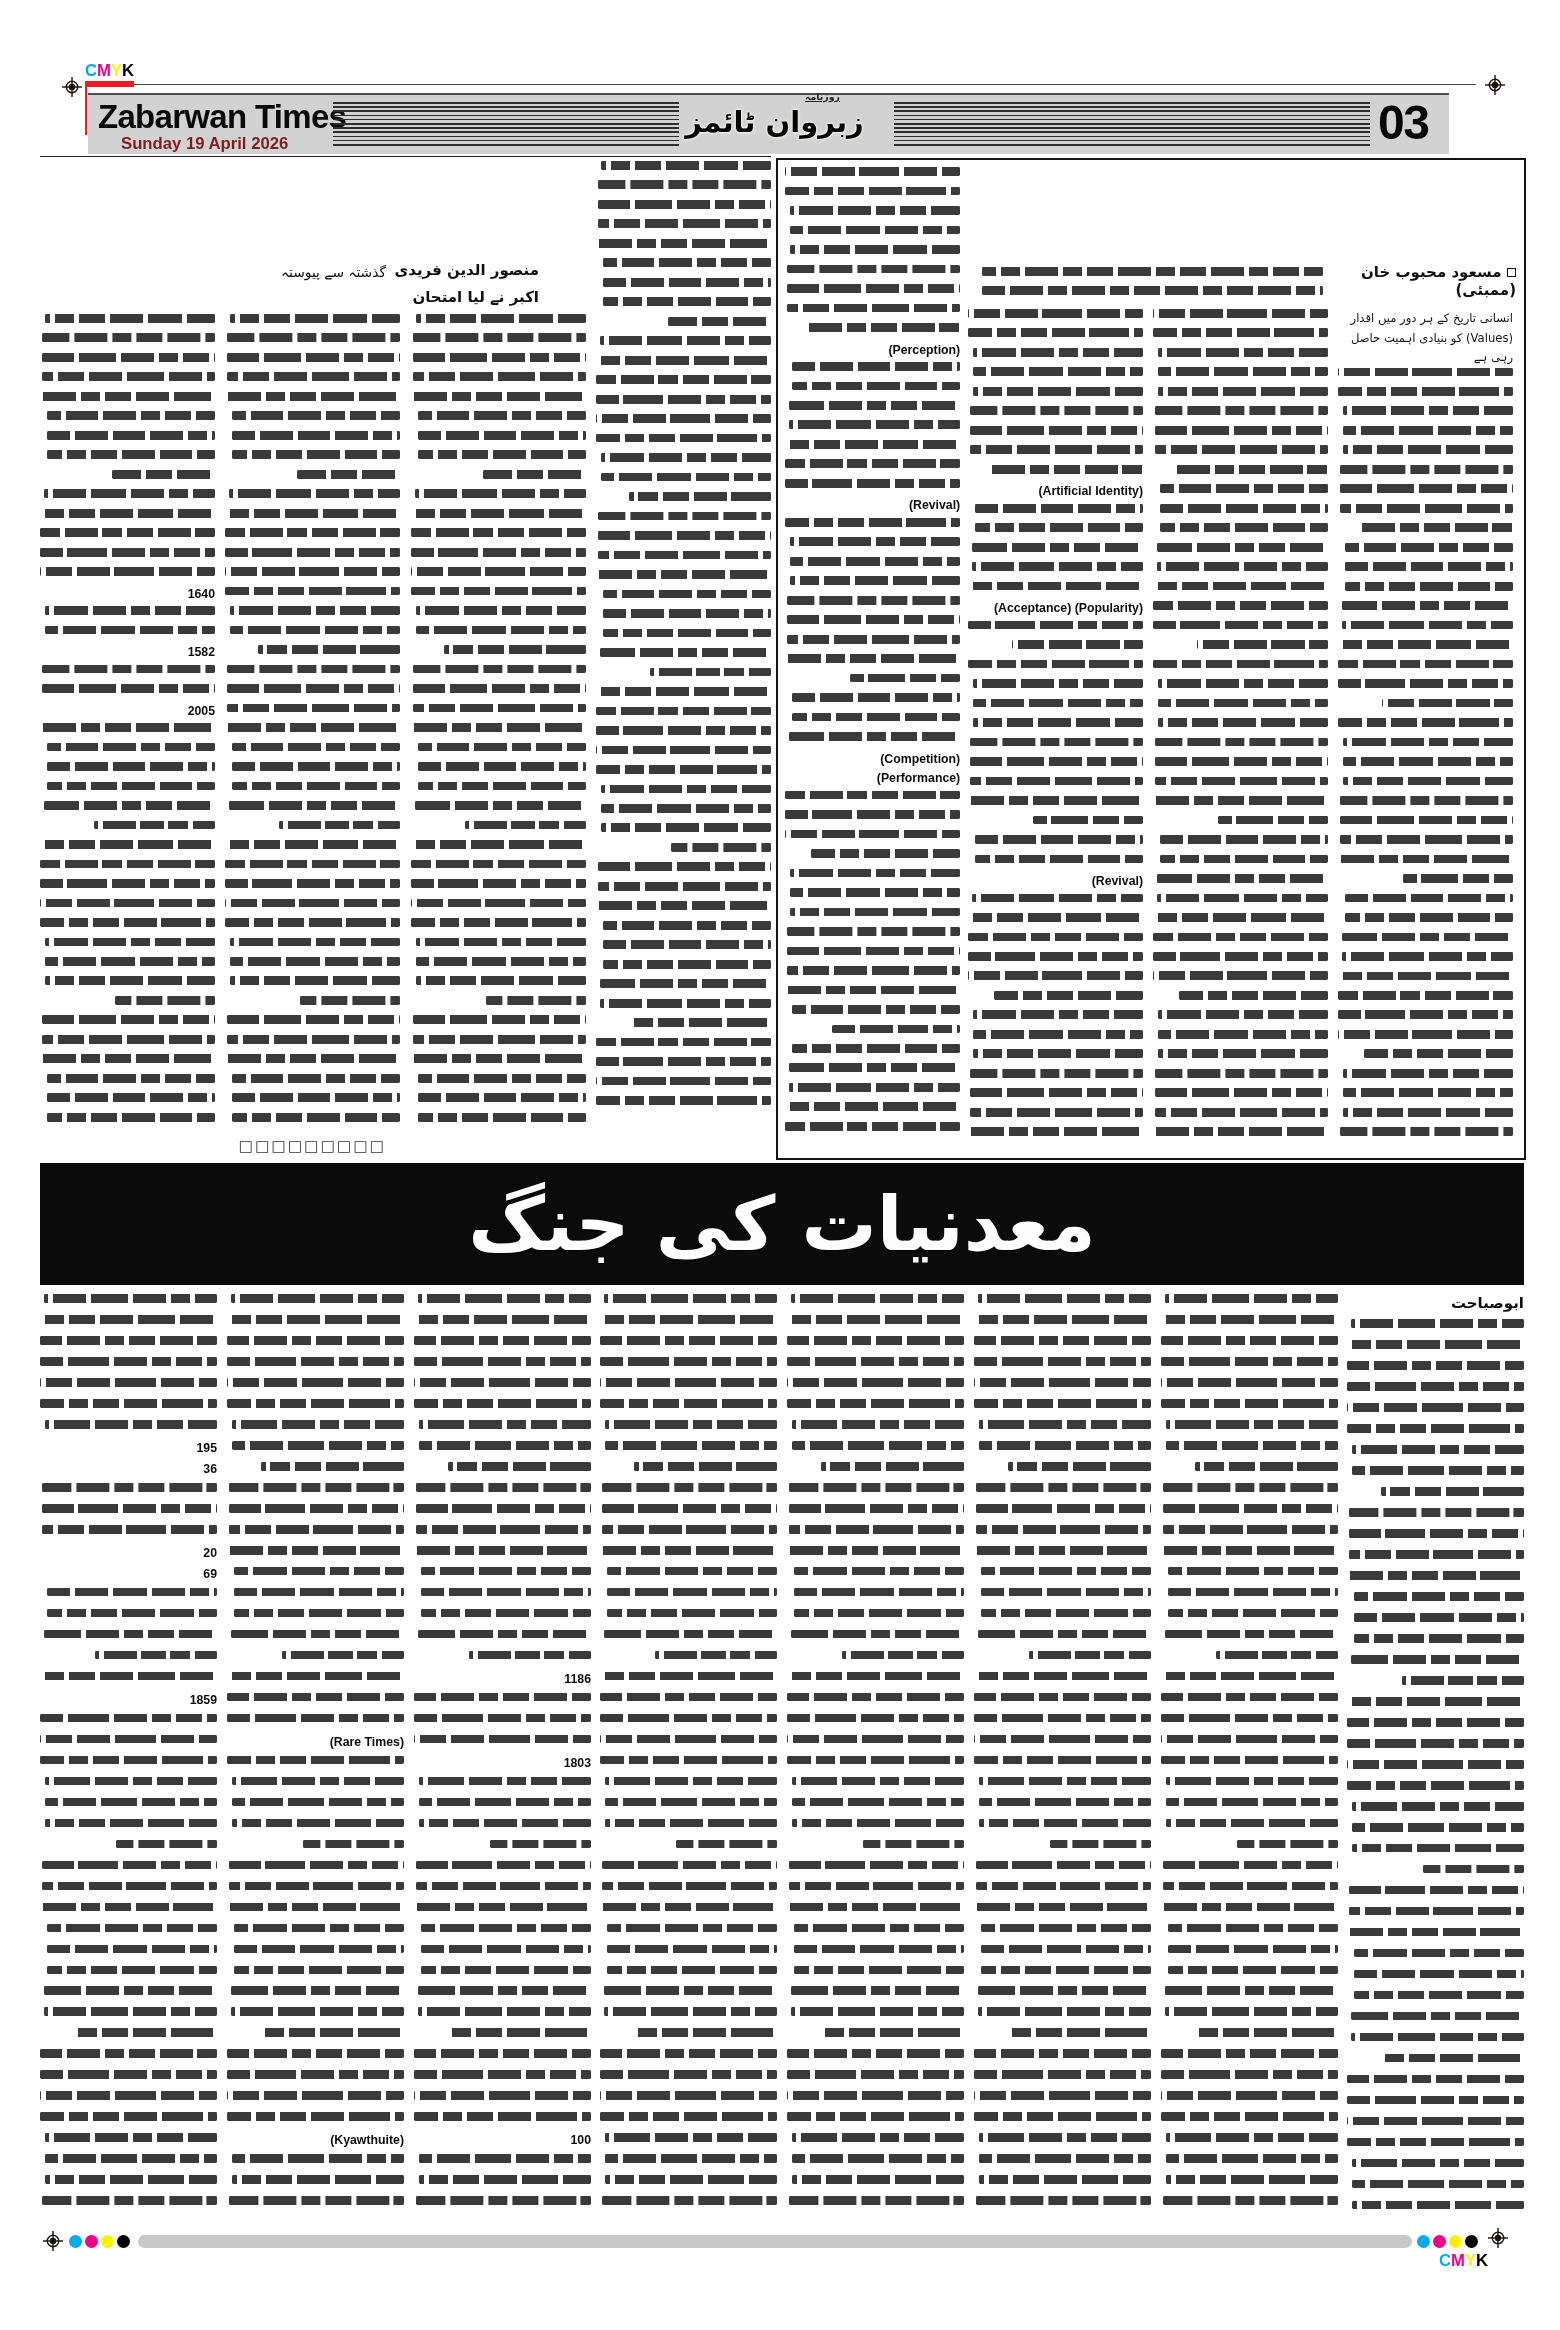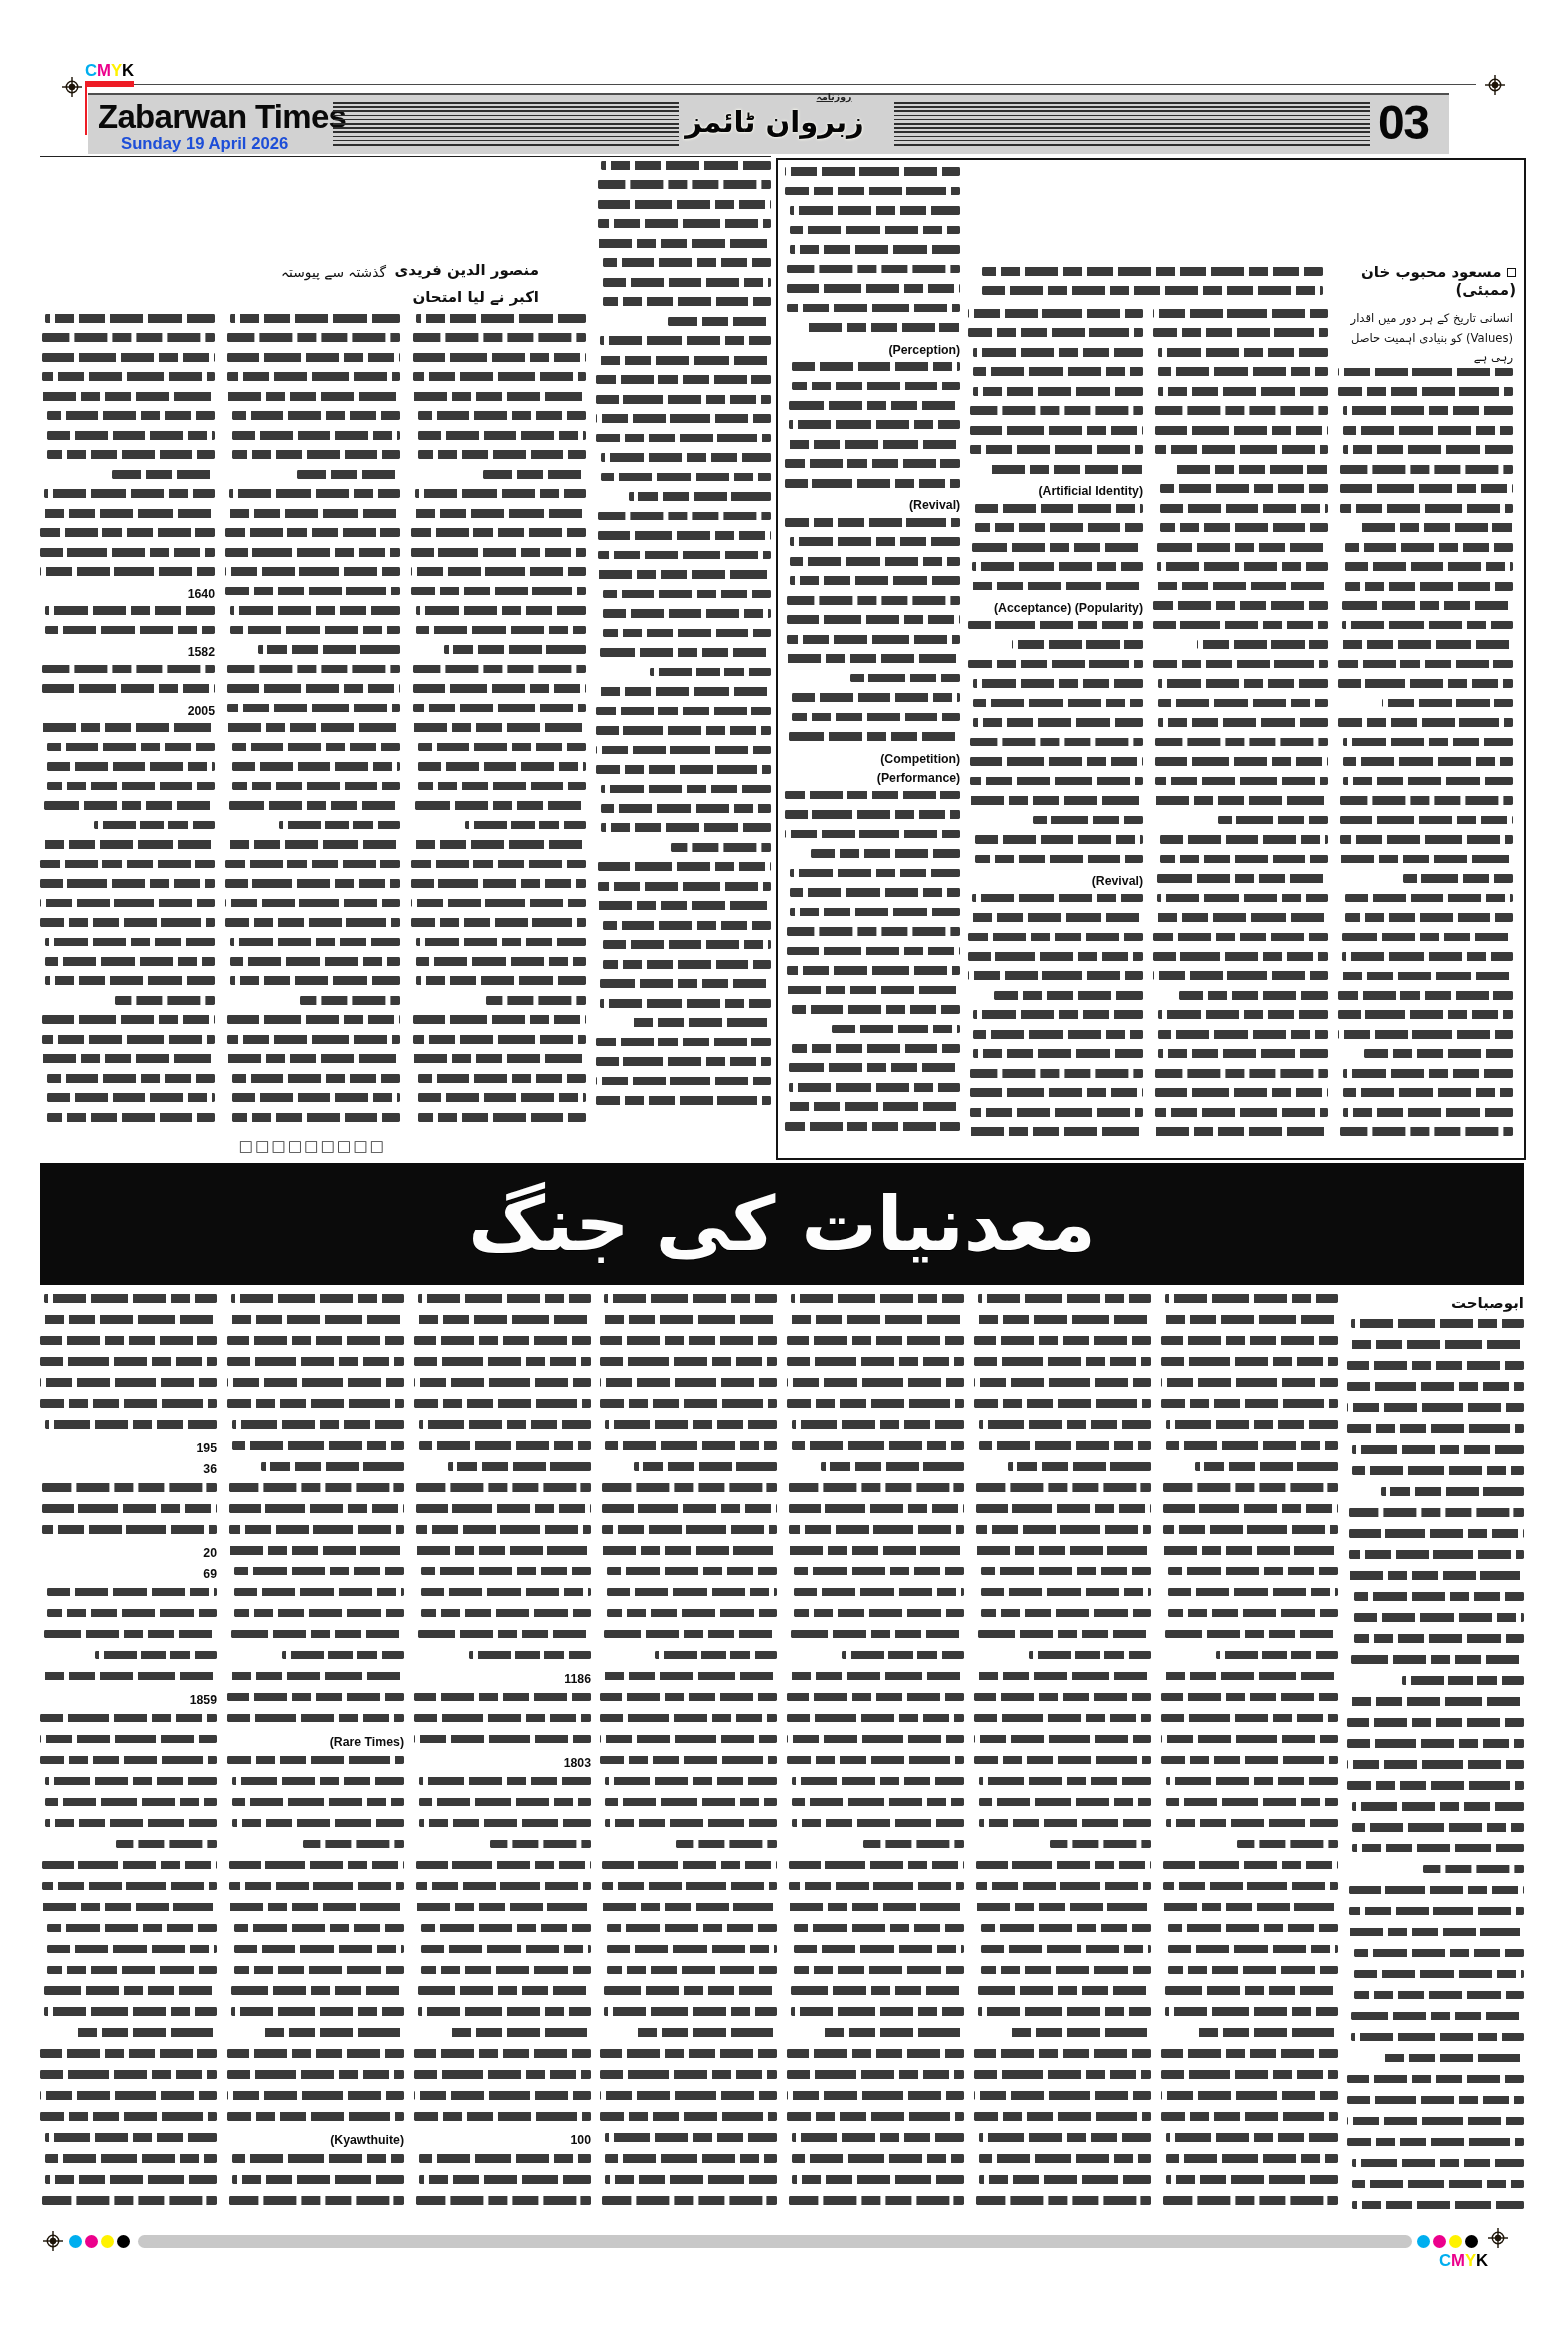--- a/index.html
+++ b/index.html
@@ -19,27 +19,27 @@
   .gray-bar { height:13px; background:#c8c8c8; border-radius:6.5px; }
 
   
   .top-rule { height:1.4px; background:#4a4a4a; }
   .red-bar { background:#ee1c25; }
   .masthead {
     left:88px; top:93px; width:1361px; height:61px;
     background:#d2d2d2; border-top:2.2px solid #4f4f4f;
   }
   .paper-title { font:800 33px "Liberation Sans", sans-serif; letter-spacing:-0.7px; color:#0a0a0a; }
-  .paper-date  { font:700 16.7px "Liberation Sans", sans-serif; color:#1d4ed8; }
+  .paper-date  { font:700 16.7px "Liberation Sans", sans-serif; color:#7f1d1d; }
   .stripes {
     background:repeating-linear-gradient(180deg, #2e2e2e 0px, #2e2e2e 1.7px, rgba(0,0,0,0) 1.7px, rgba(0,0,0,0) 4.2px);
   }
   .nameplate { font:700 29px "DejaVu Sans", sans-serif; direction:rtl; text-align:center;
     color:#050505; text-shadow:0 0 2.2px #ffffff, 0 0 3.6px #fffde9; white-space:nowrap; }
-  .nameplate-label { font:700 9.4px "DejaVu Sans", sans-serif; direction:rtl; text-align:center; color:#222;text-decoration:underline; }
+  .nameplate-label { font:700 9.4px "DejaVu Sans", sans-serif; direction:rtl; text-align:left; color:#222;text-decoration:underline; }
   .page-num { font:800 48px "Liberation Sans", sans-serif; letter-spacing:-1.4px; color:#070707; }
 
   
   .urdu { direction:rtl; font-family:"DejaVu Sans", sans-serif; }
   .headline-left { font-weight:700; font-size:24.6px; line-height:45px; text-align:center; white-space:nowrap; color:#0b0b0b; }
   .headline-right { font-weight:700; font-size:26px; line-height:87px; text-align:center; white-space:nowrap; color:#0b0b0b; }
   .byline { font-weight:700; font-size:15px; text-align:right; color:#111; }
   .small-note { font-weight:400; font-size:13.8px; text-align:center; color:#111; }
   .subhead { font-weight:700; font-size:15px; text-align:right; color:#111; }
   .end-marker { font-size:15px; letter-spacing:2.2px; text-align:center; color:#333; }

